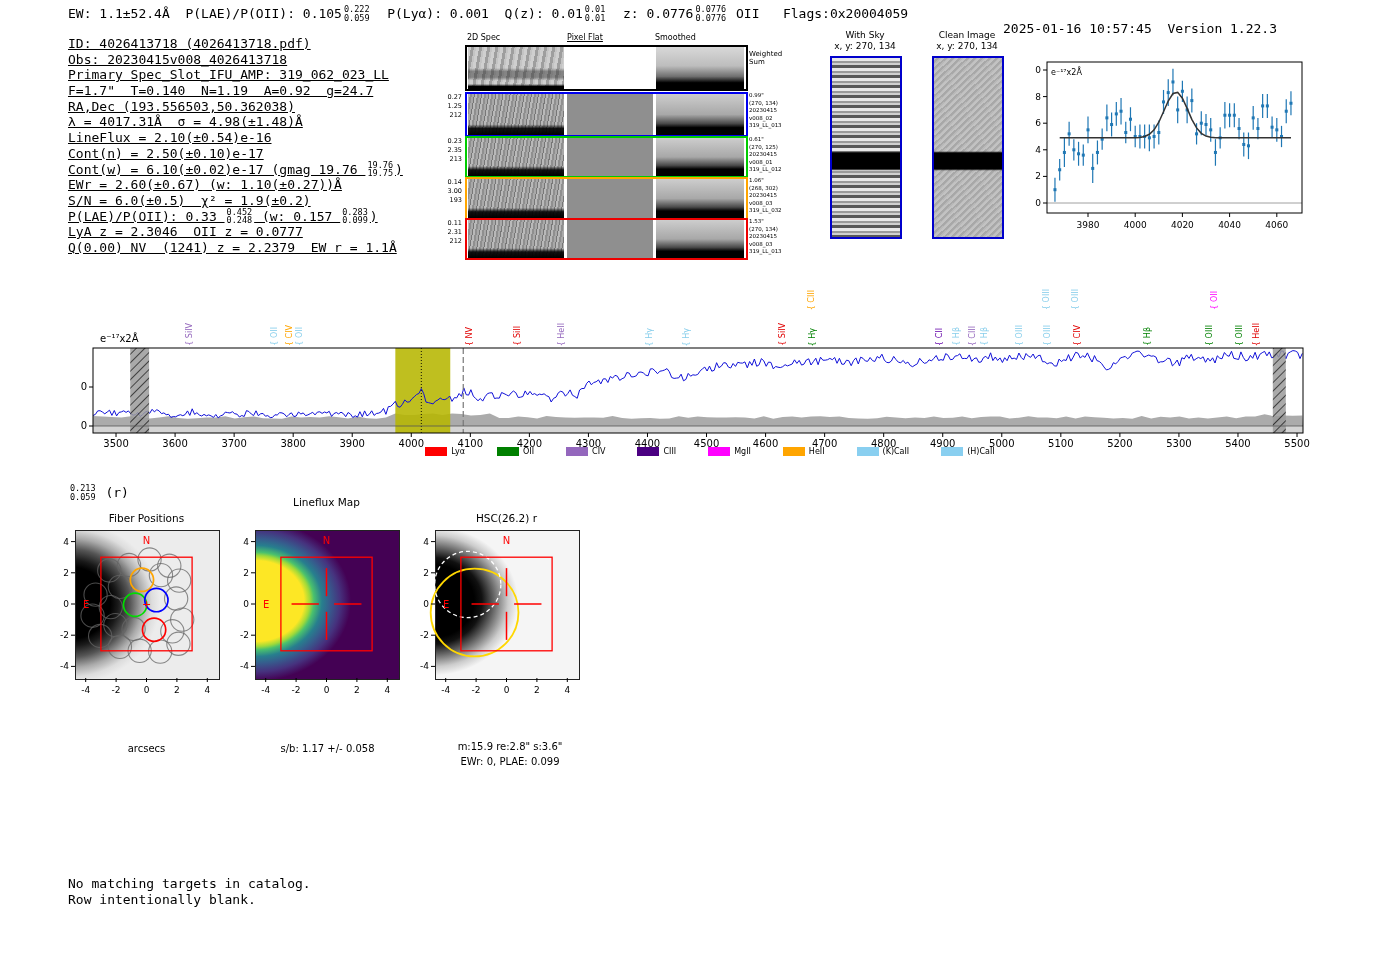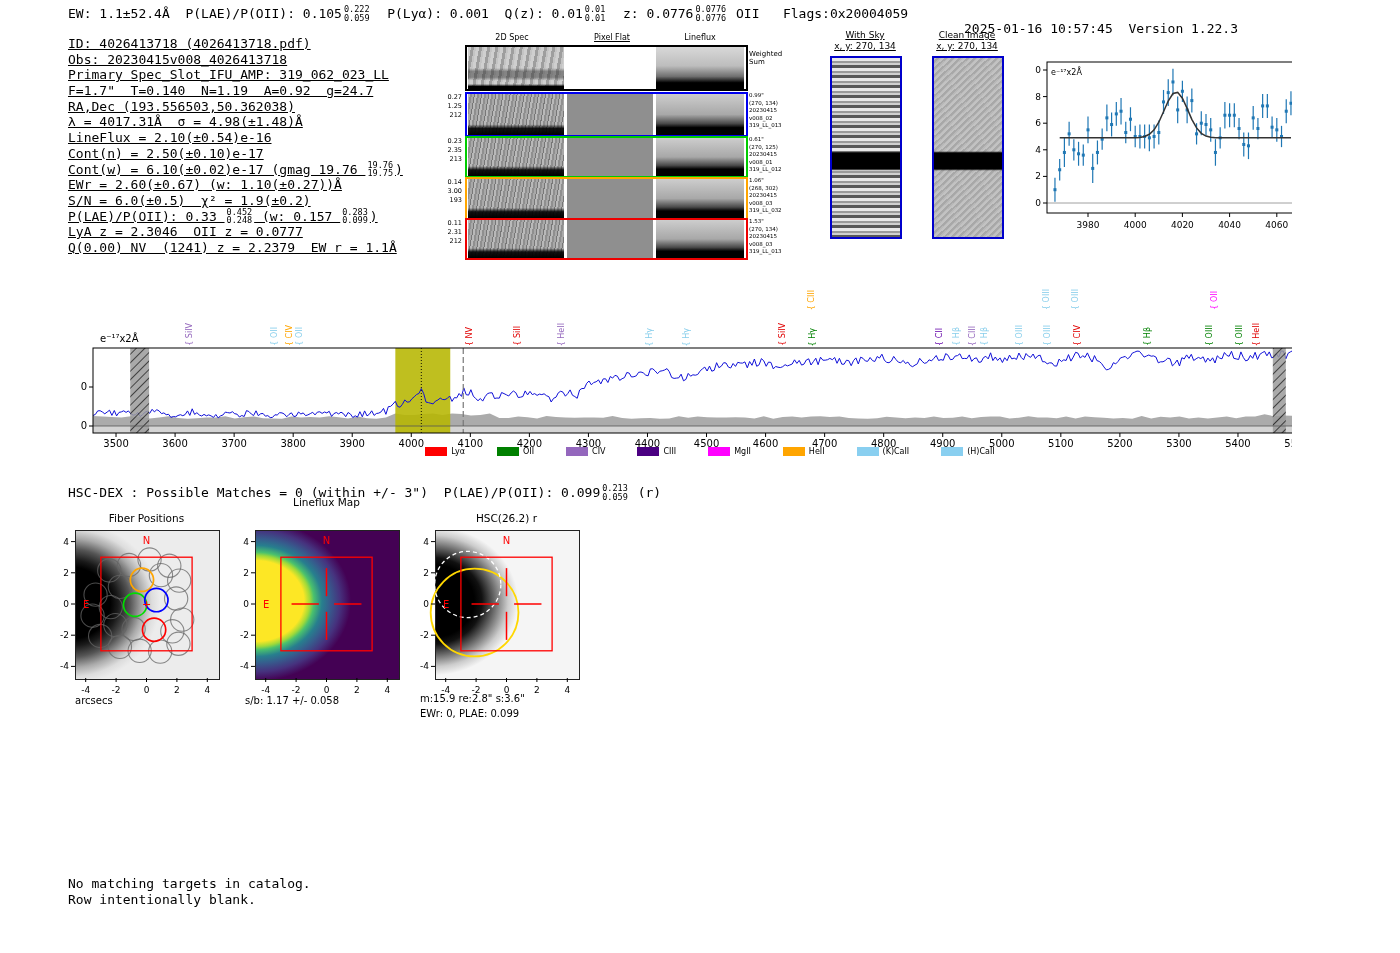--- a/index.html
+++ b/index.html
@@ -1,80 +1,80 @@
 <!DOCTYPE html>
 <html><head>
 <meta charset="utf-8">
 <style>
   html,body{margin:0;padding:0;background:#fff;}
   #page{position:relative;width:1292px;height:953px;background:#fff;overflow:hidden;
-        font-family:"DejaVu Sans",sans-serif;color:#000;}
+        font-family:"DejaVu Sans",sans-serif;color:#000;padding-left:39px;}
   .mono{font-family:"DejaVu Sans Mono",monospace;font-size:13px;white-space:pre;}
   .stack{display:inline-flex;flex-direction:column;vertical-align:middle;
          font-size:8.5px;line-height:8.5px;margin:0 2px;position:relative;top:-1px;}
   .iline{height:15.7px;}
   #header-left{position:absolute;left:68px;top:6px;}
   #header-right{position:absolute;right:54px;top:6px;}
   #info-block{position:absolute;left:68px;top:36px;text-decoration:underline;}
-  .ctitle{position:absolute;font:9px "DejaVu Sans",sans-serif;text-align:center;width:90px;text-decoration:underline;}
-  .coltitle{position:absolute;font:8px "DejaVu Sans",sans-serif;text-align:center;width:90px;}
+  .ctitle{position:absolute;font:9px "DejaVu Sans",sans-serif;text-align:center;width:90px;}
+  .coltitle{position:absolute;font:8px "DejaVu Sans",sans-serif;width:90px;}
   .llab{position:absolute;writing-mode:vertical-rl;transform:rotate(180deg);
         font:8px "DejaVu Sans",sans-serif;white-space:pre;}
   .tex2d{background:linear-gradient(180deg,rgba(0,0,0,0) 0 74%,rgba(0,0,0,.9) 84%,#000 100%),
          repeating-linear-gradient(100deg,#b9b9b9 0 2px,#8f8f8f 2px 4px,#a8a8a8 4px 6px,#777 6px 7px);}
   .texflat{background:#8f8f8f;}
   .texsmooth{background:linear-gradient(180deg,#cdcdcd 0,#a8a8a8 50%,#4a4a4a 72%,#000 82% ,#000 100%);}
   .tex2dw{background:linear-gradient(180deg,rgba(0,0,0,0) 0 88%,#000 94% 100%),
           linear-gradient(180deg,rgba(0,0,0,0) 0 50%,rgba(40,40,40,.45) 58% 72%,rgba(0,0,0,0) 80%),
           repeating-linear-gradient(100deg,#cfcfcf 0 3px,#9e9e9e 3px 6px,#c4c4c4 6px 8px);}
   .texflatw{background:#fff;}
   .texsmoothw{background:linear-gradient(180deg,#d8d8d8 0,#bdbdbd 45%,#707070 70%,#000 85%,#000 100%);}
   .texsky{background:linear-gradient(180deg,rgba(0,0,0,0) 0 52%,#000 53% 62%,rgba(0,0,0,0) 63%),
           repeating-linear-gradient(180deg,#e8e8e8 0 3px,#9a9a9a 3px 5px,#d0d0d0 5px 7px,#585858 7px 10px);}
   .texclean{background:linear-gradient(180deg,rgba(0,0,0,0) 0 52%,#000 53% 62%,rgba(0,0,0,0) 63%),
             repeating-linear-gradient(137deg,#c2c2c2 0 2px,#a8a8a8 2px 4px,#b8b8b8 4px 5px);}
   .mapbg{position:absolute;width:143px;height:148px;border:1px solid #222;}
   .p1bg{background:radial-gradient(ellipse 80px 72px at -6px 72px,#000 0 40px,#1a1a1a 48px,#555 60px,#aaa 72px,#ddd 82px,rgba(238,238,238,0) 90px),#ececec;}
   .p2bg{background:radial-gradient(ellipse 95px 80px at 0px 70px,#fde725 0 48px,#a0da39 54px,#4ac16d 58px,#277f8e 66px,#365c8d 74px,#46327e 84px,#440154 95px),#440154;}
   .p3bg{background:radial-gradient(ellipse 75px 65px at -4px 70px,#000 0 42px,#111 50px,#666 62px,#ccc 76px,rgba(245,245,245,0) 86px),#f5f5f5;}
   .maptitle{position:absolute;width:143px;text-align:center;font:10.5px "DejaVu Sans",sans-serif;}
-  .mapcap{position:absolute;text-align:left;font:10px "DejaVu Sans",sans-serif;}
+  .mapcap{position:absolute;text-align:center;font:10px "DejaVu Sans",sans-serif;margin-top:48px;}
   .legend{position:absolute;left:455px;top:447px;width:510px;display:flex;justify-content:center;gap:32px;align-items:center;text-align:center;}
   .legitem{display:flex;align-items:center;}
   .legsw{display:inline-block;width:22px;height:9px;}
   .leglab{font:8px "DejaVu Sans",sans-serif;margin-left:4px;}
 </style>
 </head>
 <body>
 
 <div id="page">
   <div id="header-left" class="mono"><span>EW: 1.1±52.4Å  P(LAE)/P(OII): 0.105</span><span class="stack"><span>0.222</span><span>0.059</span></span><span>  P(Lyα): 0.001  Q(z): 0.01</span><span class="stack"><span>0.01</span><span>0.01</span></span><span>  z: 0.0776</span><span class="stack"><span>0.0776</span><span>0.0776</span></span><span> OII   Flags:0x20004059</span></div>
   <div id="header-right" class="mono">
     <span>2025-01-16 10:57:45</span><span>  </span><span>Version 1.22.3</span>
   </div>
   <div id="info-block" class="mono"><div class="iline"><span>ID: 4026413718 (4026413718.pdf)</span></div><div class="iline"><span>Obs: 20230415v008_4026413718</span></div><div class="iline"><span>Primary Spec_Slot_IFU_AMP: 319_062_023_LL</span></div><div class="iline"><span>F=1.7"  T=0.140  N=1.19  A=0.92  g=24.7</span></div><div class="iline"><span>RA,Dec (193.556503,50.362038)</span></div><div class="iline"><span>λ = 4017.31Å  σ = 4.98(±1.48)Å</span></div><div class="iline"><span>LineFlux = 2.10(±0.54)e-16</span></div><div class="iline"><span>Cont(n) = 2.50(±0.10)e-17</span></div><div class="iline"><span>Cont(w) = 6.10(±0.02)e-17 (gmag 19.76 </span><span class="stack"><span>19.76</span><span>19.75</span></span><span>)</span></div><div class="iline"><span>EWr = 2.60(±0.67) (w: 1.10(±0.27))Å</span></div><div class="iline"><span>S/N = 6.0(±0.5)  χ² = 1.9(±0.2)</span></div><div class="iline"><span>P(LAE)/P(OII): 0.33 </span><span class="stack"><span>0.452</span><span>0.248</span></span><span> (w: 0.157 </span><span class="stack"><span>0.283</span><span>0.099</span></span><span>)</span></div><div class="iline"><span>LyA z = 2.3046  OII z = 0.0777</span></div><div class="iline"><span>Q(0.00) NV  (1241) z = 2.2379  EW r = 1.1Å</span></div></div>
 
   <div class="coltitle" style="left:467px;top:33px;">2D Spec</div>
   <div class="coltitle" style="left:567px;top:33px;text-decoration:underline;">Pixel Flat</div>
-  <div class="coltitle" style="left:655px;top:33px;">Lineflux</div>
+  <div class="coltitle" style="left:655px;top:33px;">Smoothed</div>
   <div style="position:absolute;left:749px;top:50px;font:7px 'DejaVu Sans',sans-serif;">
     <div>Weighted</div>
     <div>Sum</div>
   </div>
 
   <div class="ctitle" style="left:820px;top:30px;">With Sky</div>
   <div class="ctitle" style="left:820px;top:41px;">x, y: 270, 134</div>
   <div class="ctitle" style="left:922px;top:30px;">Clean Image</div>
   <div class="ctitle" style="left:922px;top:41px;">x, y: 270, 134</div>
   <div style="position:absolute;left:830px;top:56px;width:68px;height:179px;border:2px solid #0000cc;" class="texsky"></div>
   <div style="position:absolute;left:932px;top:56px;width:68px;height:179px;border:2px solid #0000cc;" class="texclean"></div>
 
   <div style="position:absolute;left:100px;top:333px;font:10px 'DejaVu Sans',sans-serif;">e⁻¹⁷x2Å</div>
 
-  <div id="hsc-line" class="mono" style="position:absolute;left:68px;top:485px;"><span>HSC-DEX : Possible Matches = 0 (within +/- 3")  P(LAE)/P(OII): 0.099</span><span class="stack"><span>0.213</span><span>0.059</span></span><span> (r)</span></div>
+  <div id="hsc-line" class="mono" style="position:absolute;left:68px;top:485px;"><span class="stack"><span>0.213</span><span>0.059</span></span><span> (r)</span></div>
 
   <div class="maptitle" style="left:75px;top:512px;">Fiber Positions</div>
   <div class="maptitle" style="left:255px;top:496px;">Lineflux Map</div>
   <div class="maptitle" style="left:435px;top:512px;">HSC(26.2) r</div>
   <div class="mapcap" style="left:75px;top:695px;width:143px;">arcsecs</div>
   <div class="mapcap" style="left:245px;top:695px;width:165px;">s/b: 1.17 +/- 0.058</div>
   <div class="mapcap" style="left:420px;top:693px;width:180px;">m:15.9  re:2.8"  s:3.6"</div>
   <div class="mapcap" style="left:420px;top:708px;width:180px;">EWr: 0, PLAE: 0.099</div>
 
   <div id="footer" style="position:absolute;left:68px;top:876px;">

